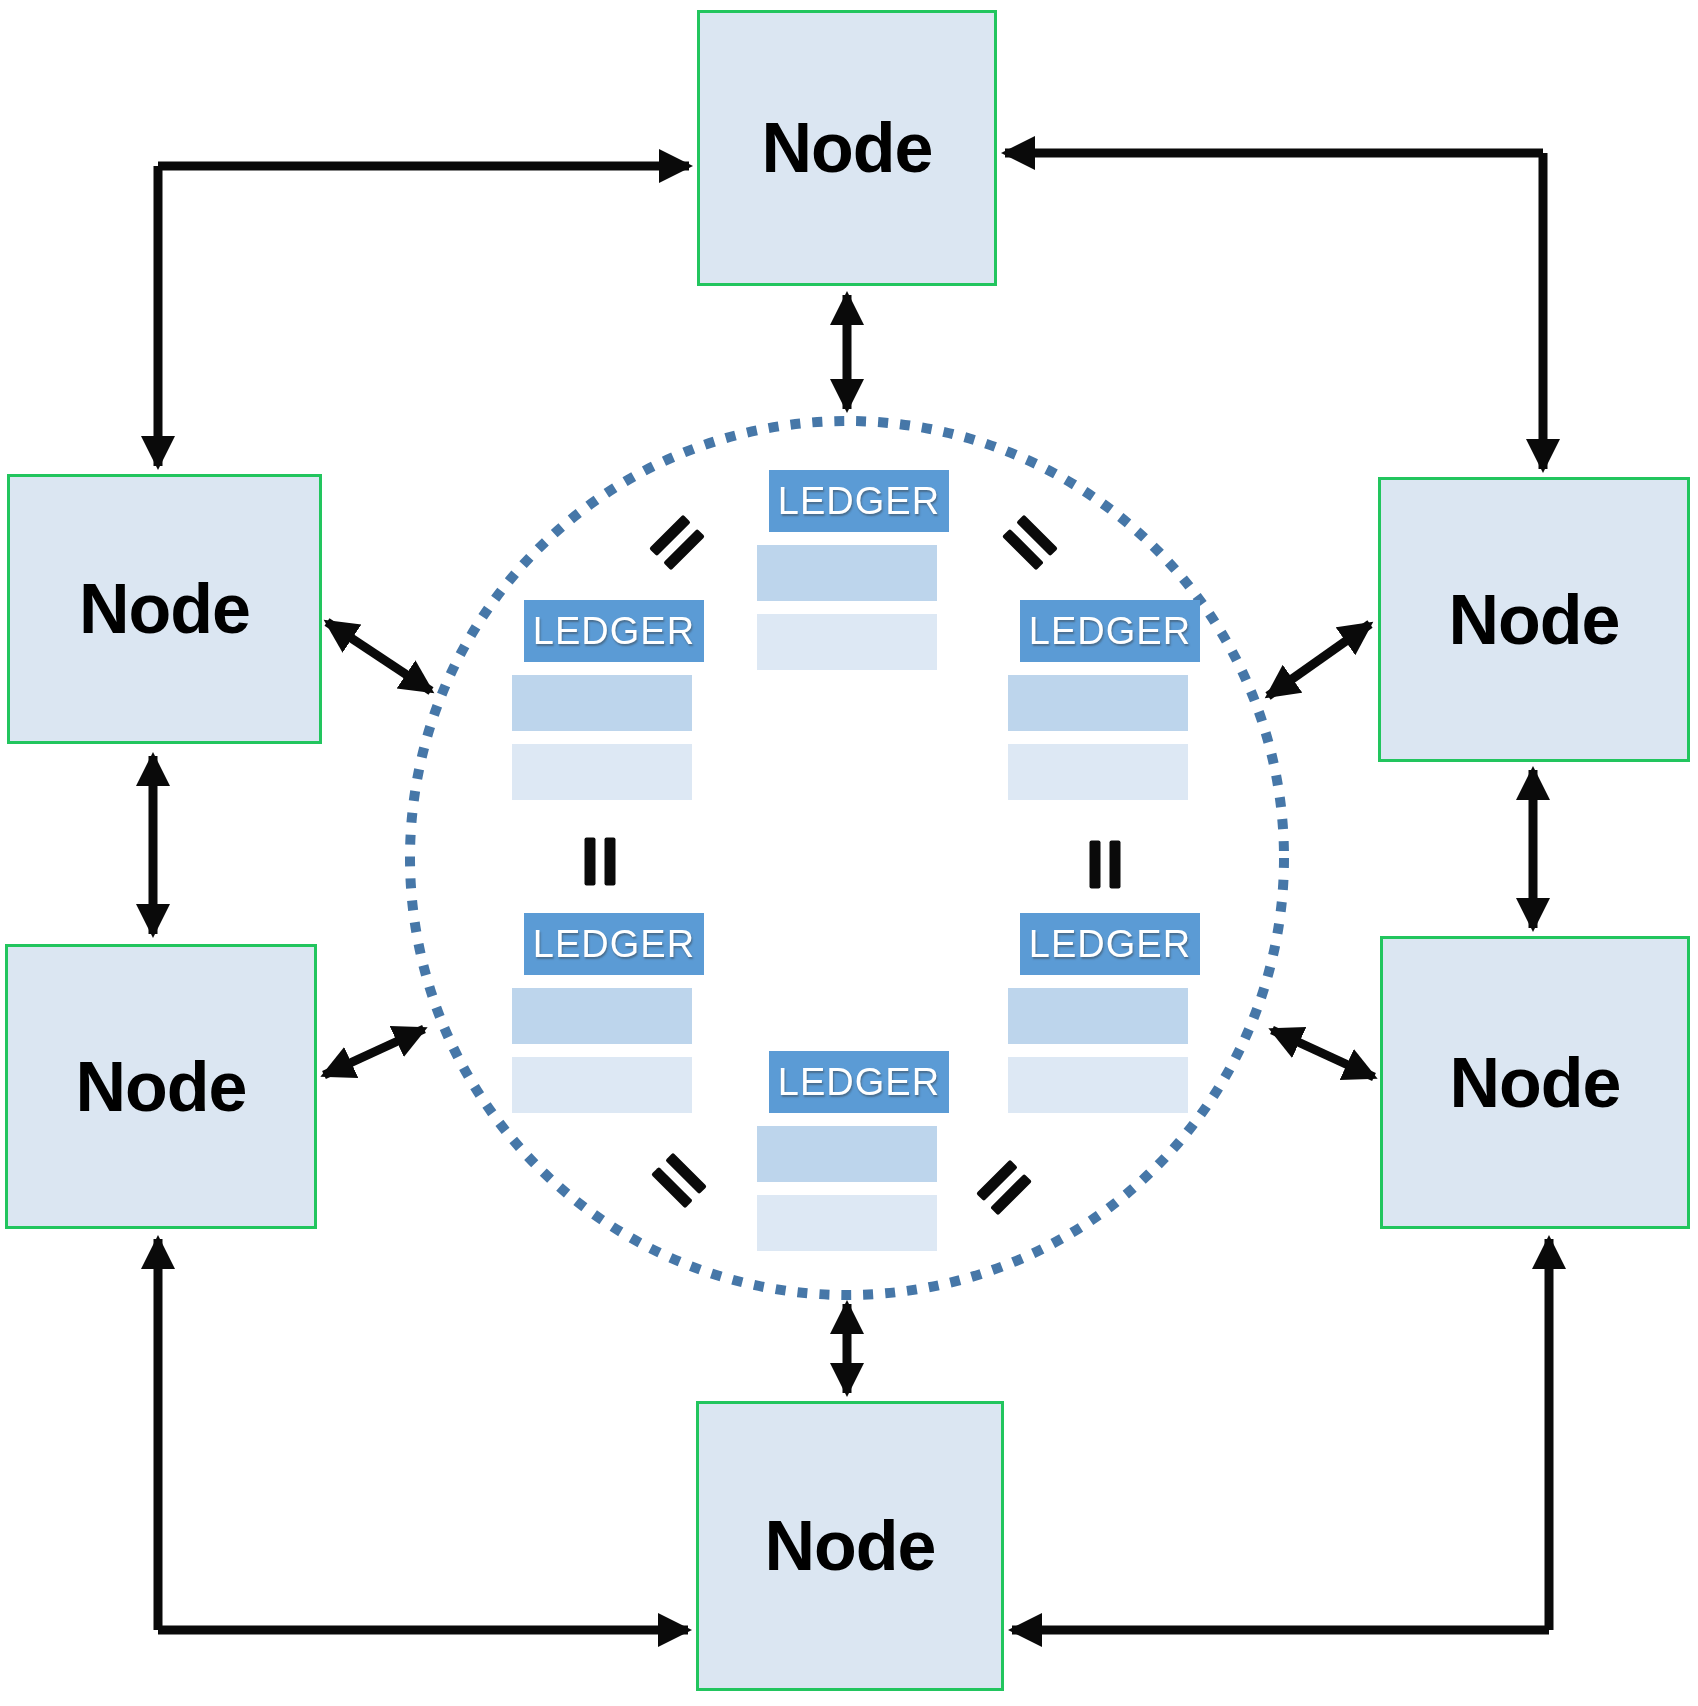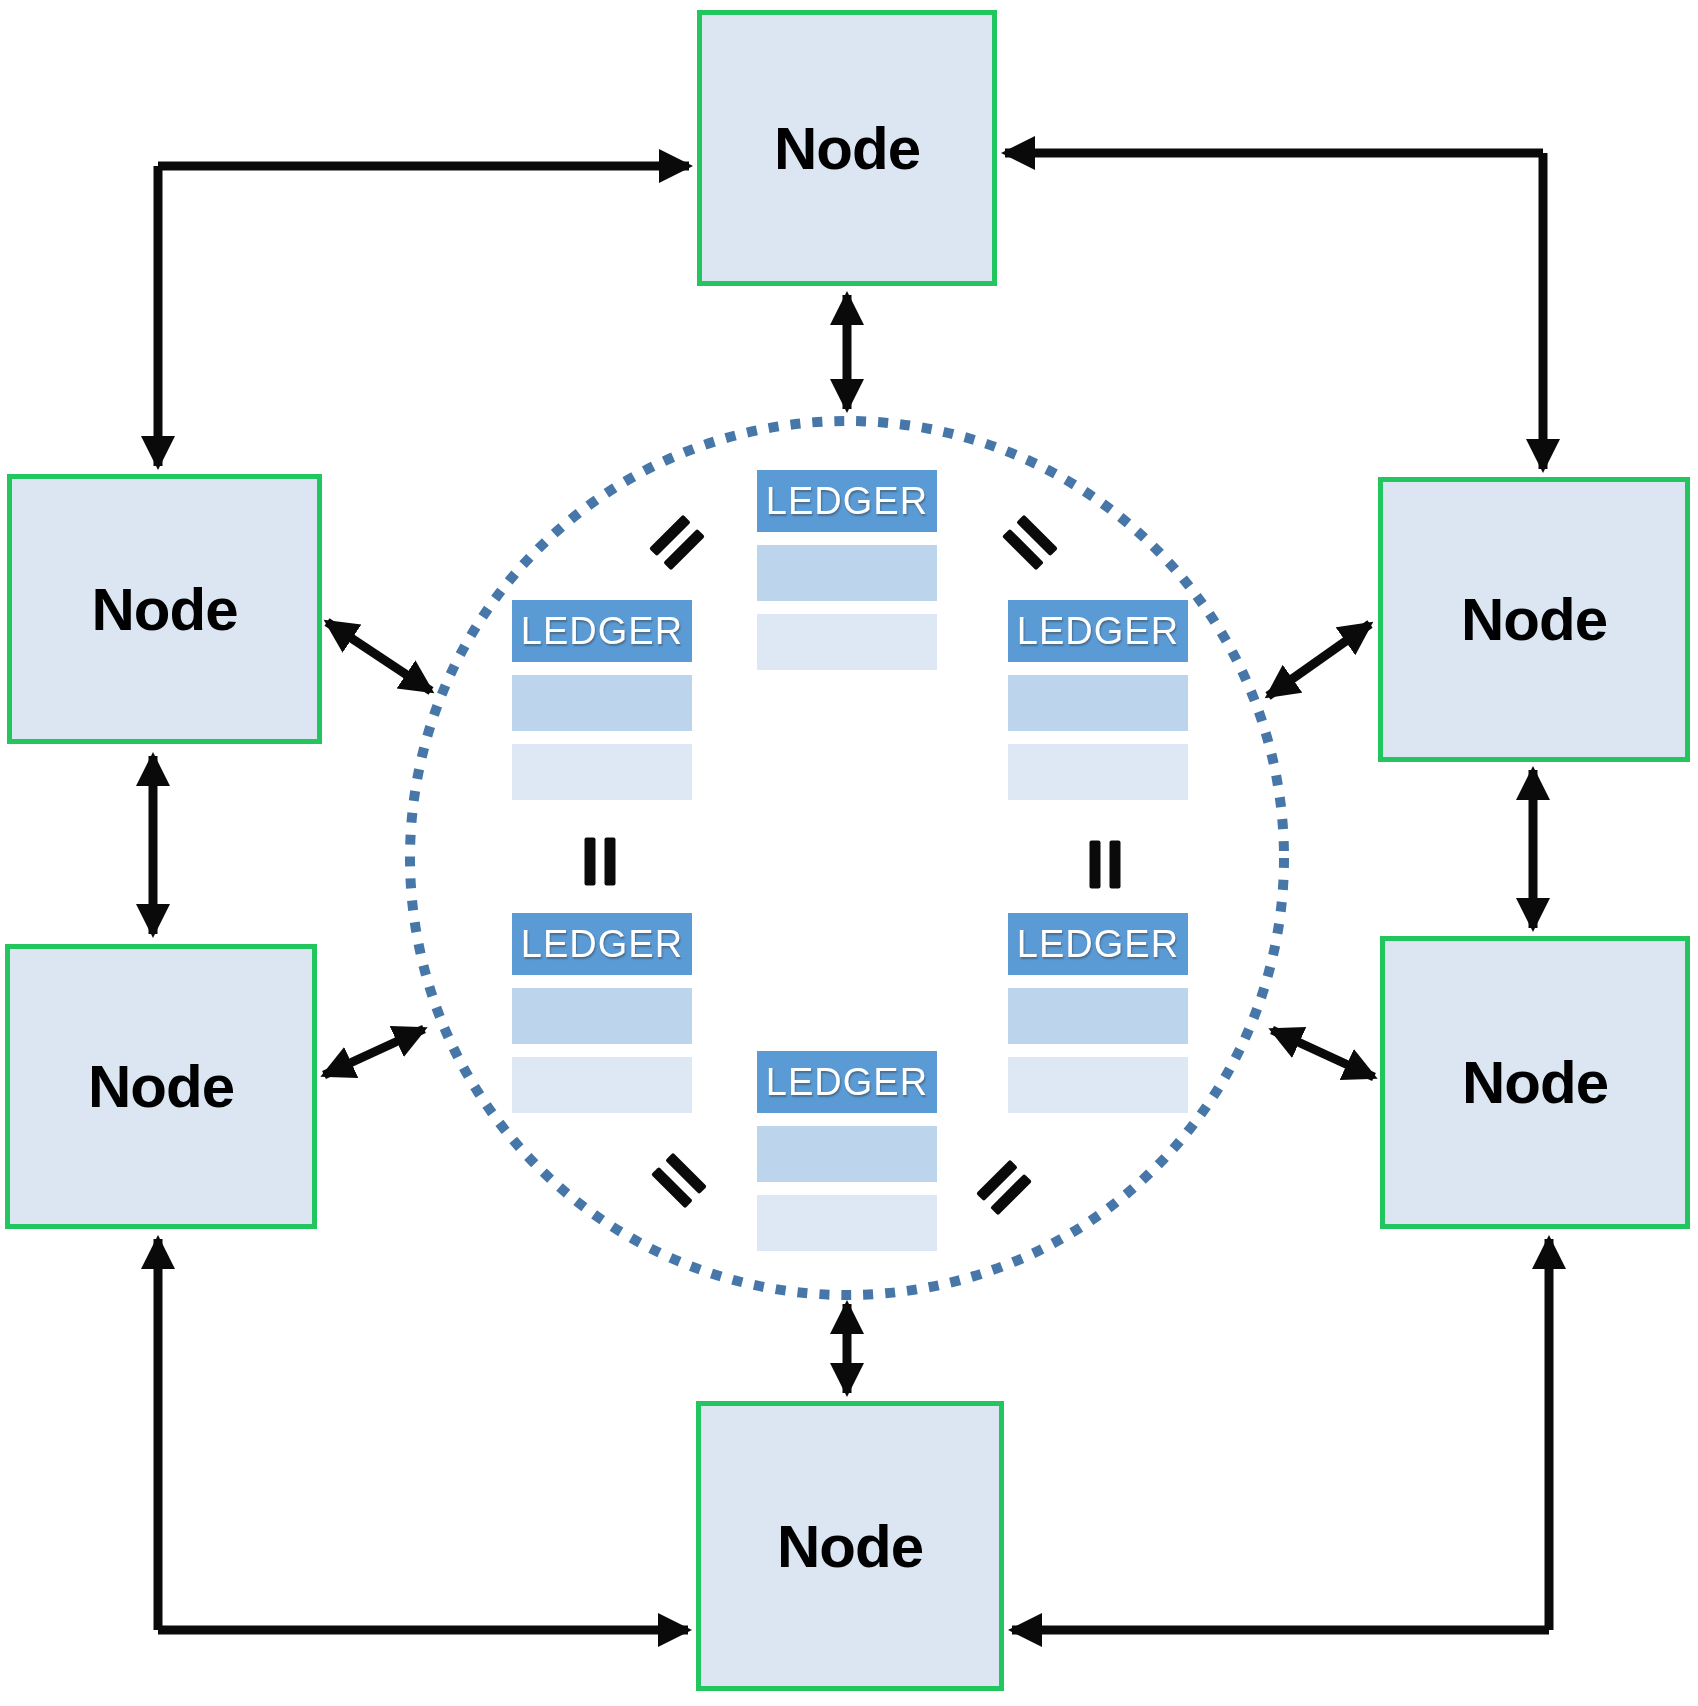--- a/index.html
+++ b/index.html
@@ -4,36 +4,37 @@
 <style>
   html,body{margin:0;padding:0;background:#ffffff;}
   #canvas{
     position:relative;width:1698px;height:1706px;background:#ffffff;overflow:hidden;
     font-family:"Liberation Sans", sans-serif;
   }
   #connector-layer{position:absolute;left:0;top:0;width:1698px;height:1706px;z-index:1;}
   .arrow{stroke:#0a0a0a;stroke-width:9;fill:none;}
   .node{
     position:absolute;z-index:3;box-sizing:border-box;
-    background:#dbe6f2;border:5px solid #22c55e;
+    background:#dbe6f2;border:3px solid #22c55e;
     display:flex;align-items:center;justify-content:center;
-    font-weight:700;font-size:60px;color:#000;letter-spacing:-1px;
+    font-weight:700;font-size:70px;color:#000;letter-spacing:-1px;
   }
   .node-top{left:697px;top:10px;width:300px;height:276px;}
   .node-upper-left{left:7px;top:474px;width:315px;height:270px;}
   .node-upper-right{left:1378px;top:477px;width:312px;height:285px;}
   .node-lower-left{left:5px;top:944px;width:312px;height:285px;}
   .node-lower-right{left:1380px;top:936px;width:310px;height:293px;}
   .node-bottom{left:696px;top:1401px;width:308px;height:290px;}
   .ledger{position:absolute;width:180px;z-index:2;}
   .ledger-header{
     width:180px;height:62px;background:#5b9bd5;color:#ffffff;
     display:flex;align-items:center;justify-content:center;
     font-size:38px;font-weight:400;letter-spacing:1px;
     text-shadow:1px 2px 2px rgba(50,50,50,0.45);
+    margin-left:12px;
   }
   .ledger-row1{width:180px;height:56px;background:#bdd5ec;margin-top:13px;}
   .ledger-row2{width:180px;height:56px;background:#dde8f4;margin-top:13px;}
   .ledger-top{left:757px;top:470px;}
   .ledger-upper-left{left:512px;top:600px;}
   .ledger-upper-right{left:1008px;top:600px;}
   .ledger-lower-left{left:512px;top:913px;}
   .ledger-lower-right{left:1008px;top:913px;}
   .ledger-bottom{left:757px;top:1051px;}
   .equals{position:absolute;width:48px;height:31px;z-index:2;}

